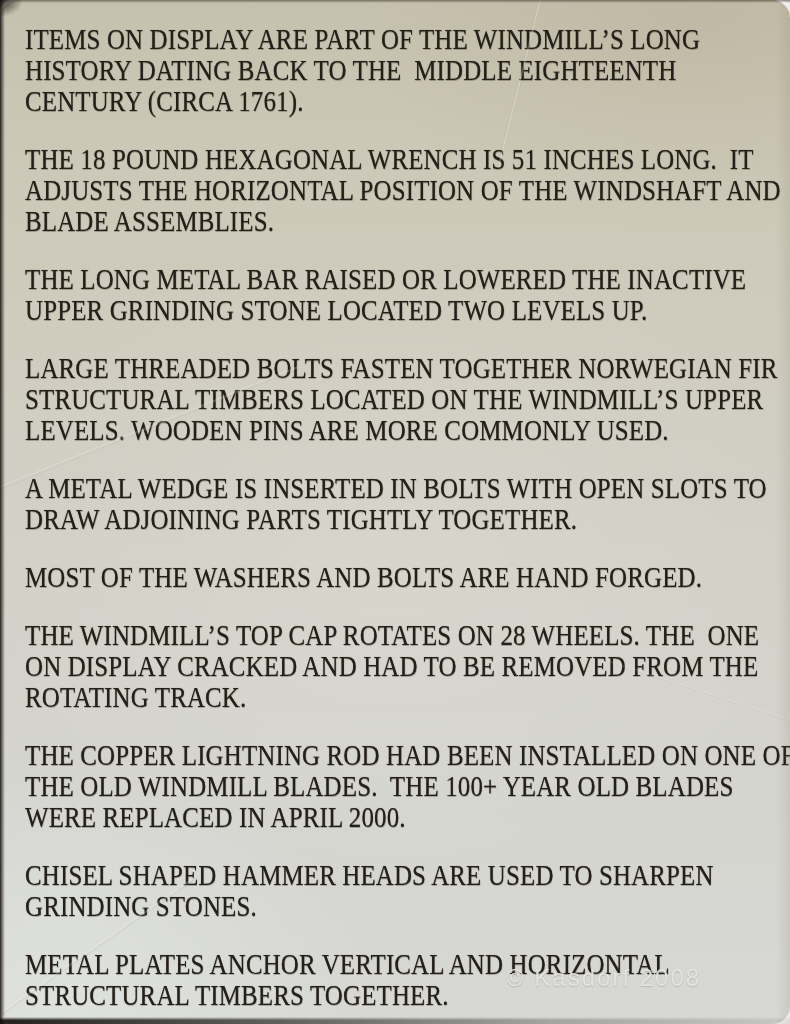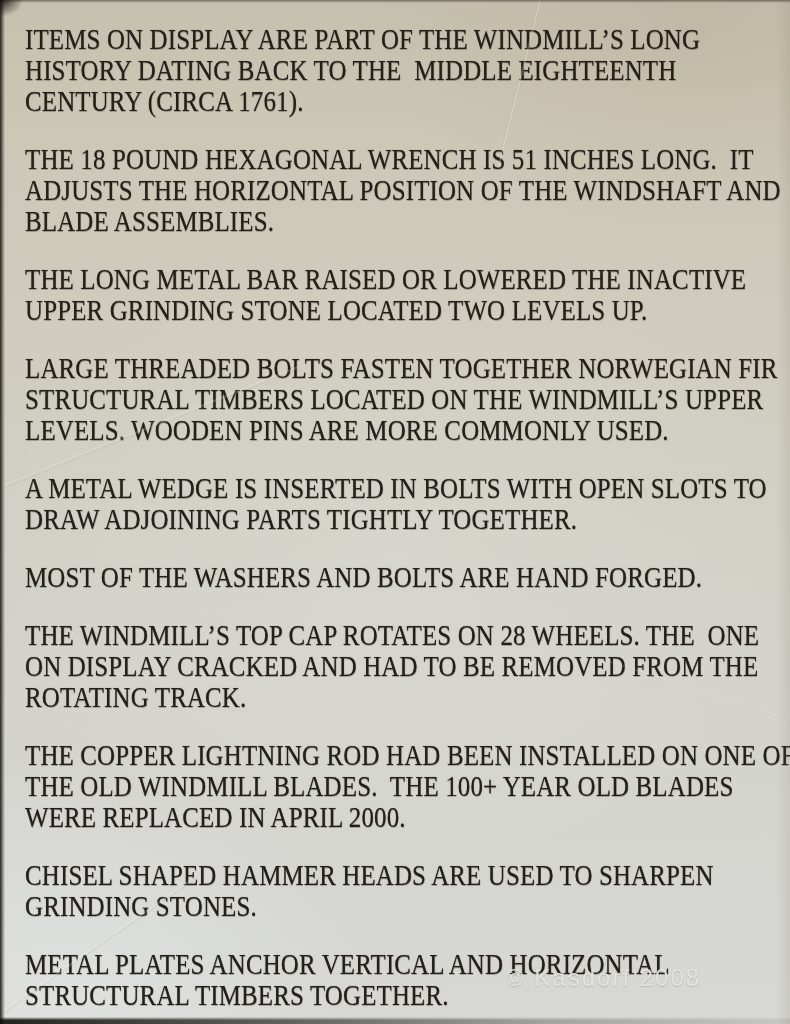--- a/index.html
+++ b/index.html
@@ -21,20 +21,21 @@
       radial-gradient(ellipse 55% 35% at 8% 98%, rgba(228,233,231,0.55), transparent 70%),
       radial-gradient(ellipse 70% 40% at 50% 55%, rgba(255,255,252,0.10), transparent 80%),
       linear-gradient(180deg,
         #c6c1ae 0%,
         #ccc7b5 12%,
         #cfcbbc 28%,
         #d1cfc4 45%,
         #d3d2ca 62%,
         #d5d5d0 80%,
         #d7d8d4 100%);
+    border-radius: 18px;
   }
 
   
   .edge-left {
     position: absolute; left: 0; top: 0; width: 5px; height: 1024px;
     background: linear-gradient(90deg, rgba(24,19,14,0.92), rgba(24,19,14,0.35) 60%, transparent);
   }
   .edge-top {
     position: absolute; left: 0; top: 0; width: 790px; height: 3px;
     background: linear-gradient(180deg, rgba(48,40,30,0.55), transparent);

